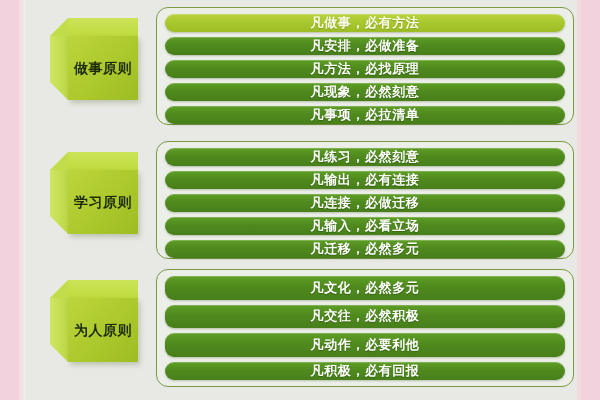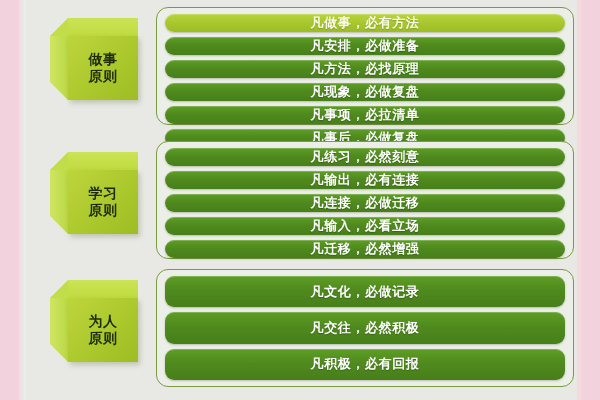--- a/index.html
+++ b/index.html
@@ -127,21 +127,21 @@
   }
   .cube-front {
     position: absolute;
     left: 18px;
     top: 18px;
     width: 70px;
     height: 64px;
     background: linear-gradient(135deg, #bdd53c 0%, #a8c62a 65%, #9dbd24 100%);
     box-shadow: 2px 3px 5px rgba(90, 100, 60, 0.28);
     display: flex;
-    flex-direction: column;
+    flex-direction: row;
     align-items: center;
     justify-content: center;
     line-height: 1.18;
   }
   .cube-label {
     color: #1d2b08;
     font-size: 14px;
     font-weight: bold;
     letter-spacing: 0.5px;
     text-align: center;
@@ -208,23 +208,22 @@
         <div class="cube-front">
           <div class="cube-label">做事</div>
           <div class="cube-label">原则</div>
         </div>
       </div>
     </div>
     <div class="group-box">
       <div class="pill highlight">凡做事，必有方法</div>
       <div class="pill">凡安排，必做准备</div>
       <div class="pill">凡方法，必找原理</div>
-      <div class="pill">凡现象，必做复盘</div>
+      <div class="pill">凡现象，必然刻意</div>
       <div class="pill">凡事项，必拉清单</div>
-      <div class="pill">凡事后，必做复盘</div>
     </div>
   </div>
 
   <div class="row" id="row-1">
     <div class="cube-wrap">
       <div class="cube">
         <div class="cube-top"></div>
         <div class="cube-top-fill"></div>
         <div class="cube-left"></div>
         <div class="cube-left-clip"></div>
@@ -232,37 +231,38 @@
           <div class="cube-label">学习</div>
           <div class="cube-label">原则</div>
         </div>
       </div>
     </div>
     <div class="group-box">
       <div class="pill">凡练习，必然刻意</div>
       <div class="pill">凡输出，必有连接</div>
       <div class="pill">凡连接，必做迁移</div>
       <div class="pill">凡输入，必看立场</div>
-      <div class="pill">凡迁移，必然增强</div>
+      <div class="pill">凡迁移，必然多元</div>
     </div>
   </div>
 
   <div class="row" id="row-2">
     <div class="cube-wrap">
       <div class="cube">
         <div class="cube-top"></div>
         <div class="cube-top-fill"></div>
         <div class="cube-left"></div>
         <div class="cube-left-clip"></div>
         <div class="cube-front">
           <div class="cube-label">为人</div>
           <div class="cube-label">原则</div>
         </div>
       </div>
     </div>
     <div class="group-box">
-      <div class="pill">凡文化，必做记录</div>
+      <div class="pill">凡文化，必然多元</div>
       <div class="pill">凡交往，必然积极</div>
+      <div class="pill">凡动作，必要利他</div>
       <div class="pill">凡积极，必有回报</div>
     </div>
   </div>
 
 </div>
 
 </body></html>

